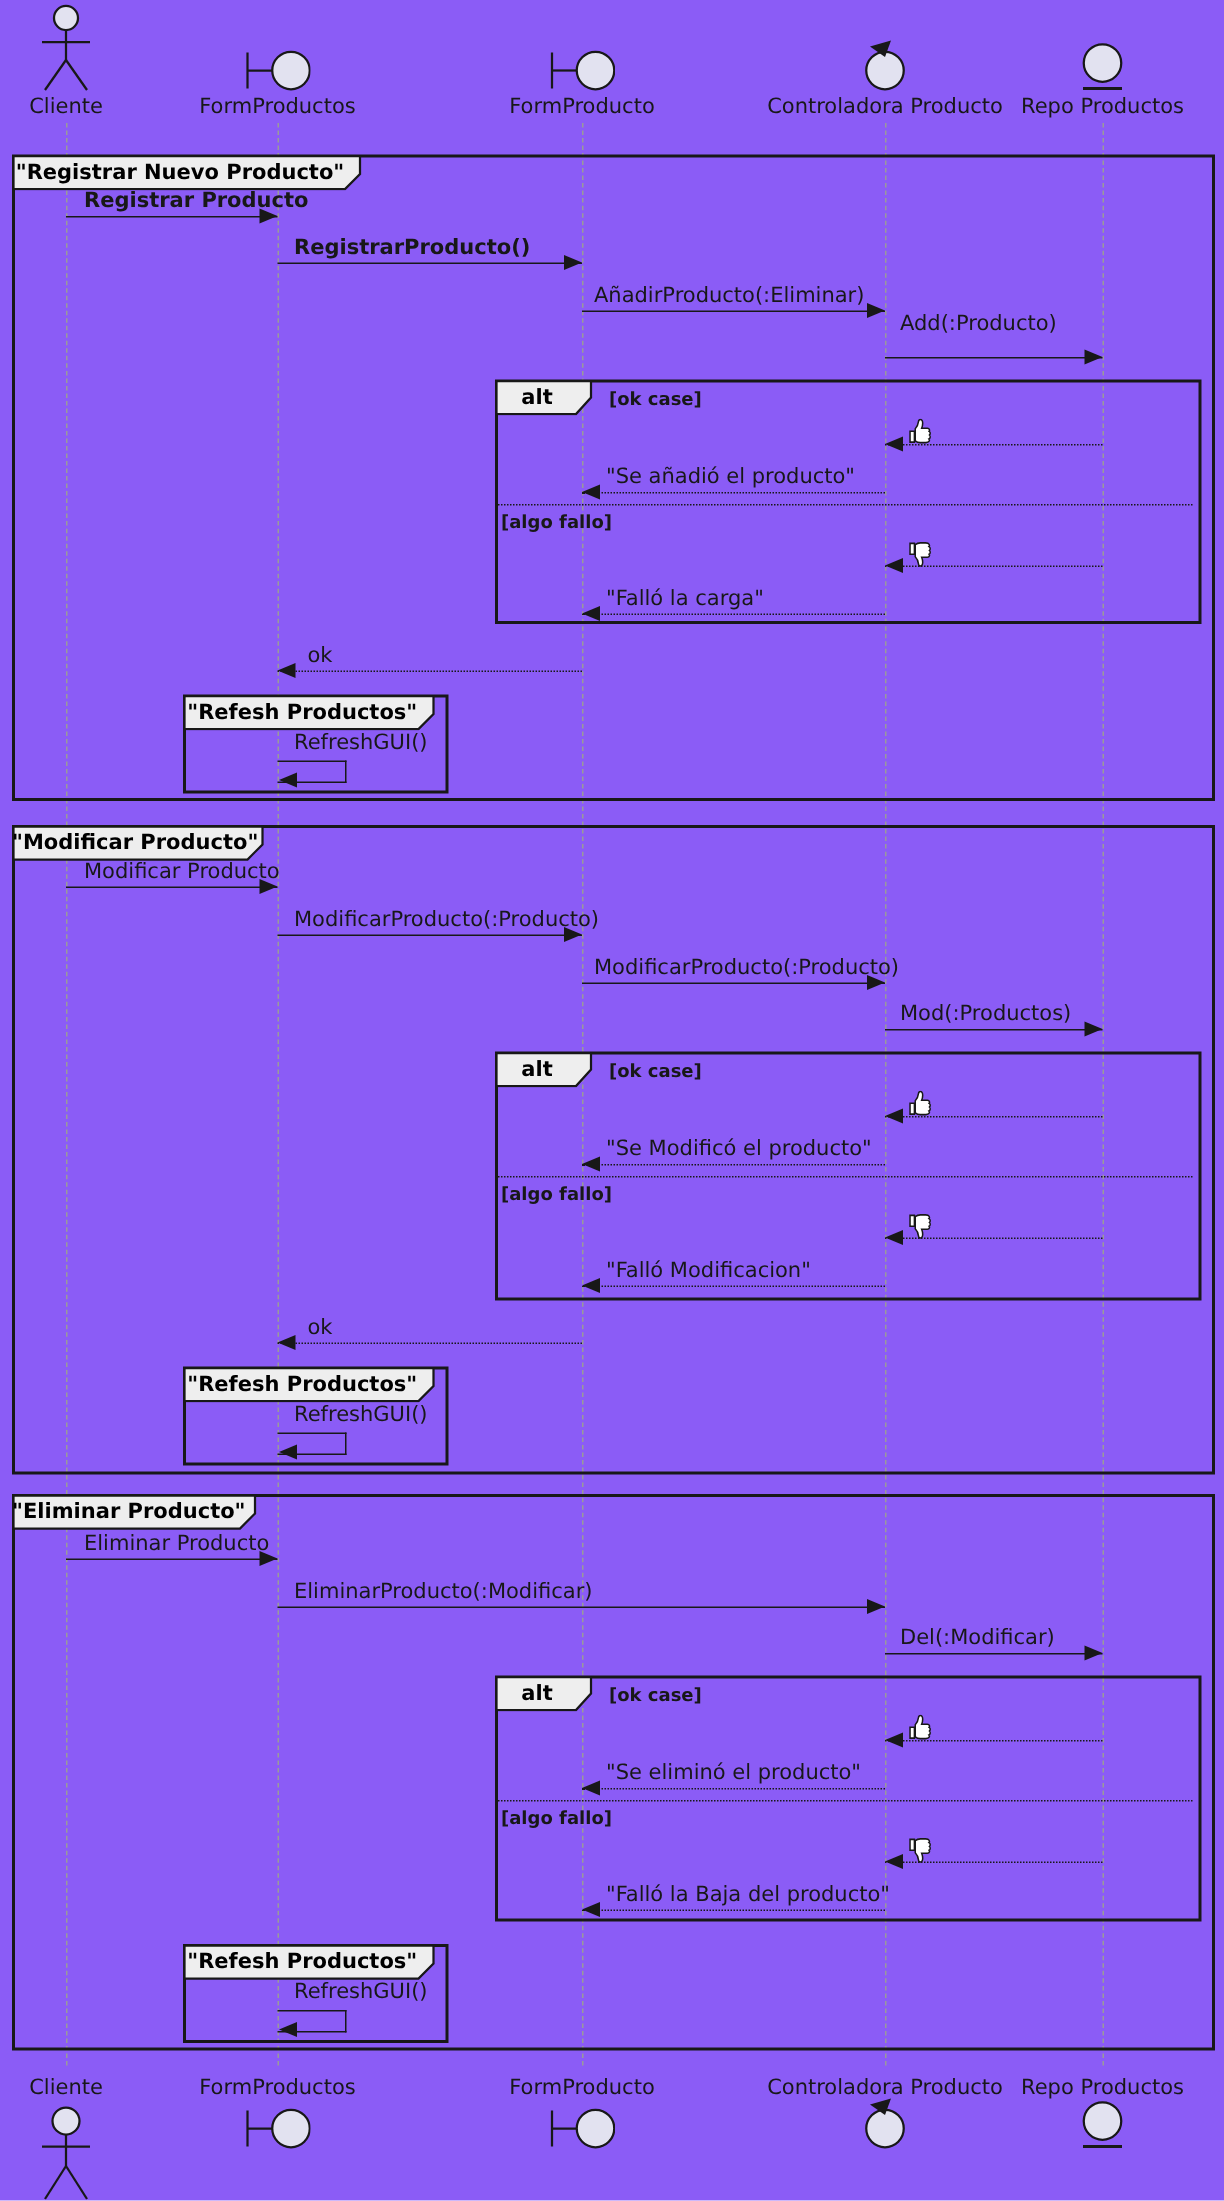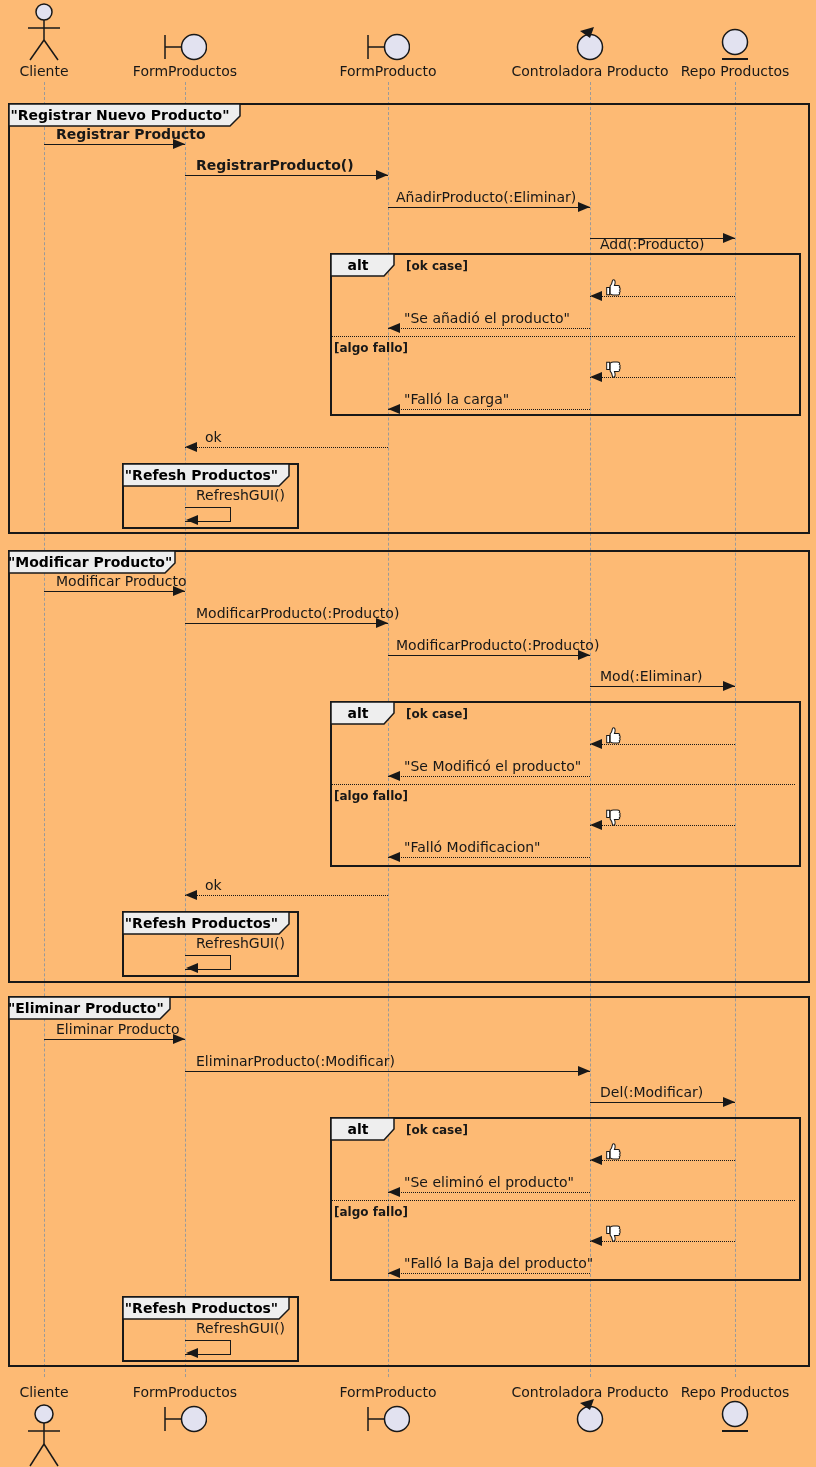--- a/index.html
+++ b/index.html
@@ -1,16 +1,16 @@
 <!DOCTYPE html>
 <html><head>
 <meta charset="utf-8">
 <style>
   html,body{margin:0;padding:0;background:#fff;}
-  #canvas{position:relative;width:816px;height:1467px;background:#fdba74;overflow:hidden;
+  #canvas{position:relative;width:816px;height:1467px;background:#8b5cf6;overflow:hidden;
           font-family:"DejaVu Sans",sans-serif;color:#181818;}
   .lbl{position:absolute;font:14px/16px "DejaVu Sans",sans-serif;color:#181818;white-space:nowrap;}
   .bold{font-weight:bold;}
   .sm{font-size:12px;line-height:14px;}
   .ln{position:absolute;height:0;border-top:1px solid #181818;}
   .dt{border-top-style:dotted;}
   .ah-r{position:absolute;width:0;height:0;border:5px solid transparent;border-right:0;border-left:12px solid #181818;}
   .ah-l{position:absolute;width:0;height:0;border:5px solid transparent;border-left:0;border-right:12px solid #181818;}
   .life{position:absolute;top:82px;height:1295px;width:0;border-left:1px dashed #9a9a9a;}
   .frame{position:absolute;border:2px solid #181818;background:transparent;}
@@ -75,21 +75,21 @@
   <span class="ah-r" style="left:173px;top:139px;"></span>
 
   <div class="lbl" style="left:196px;top:157px;font-weight:bold;">RegistrarProducto()</div>
   <div class="ln" style="left:185px;top:175px;width:203px;"></div>
   <span class="ah-r" style="left:376px;top:170px;"></span>
 
   <div class="lbl" style="left:396px;top:189px;">AñadirProducto(:Eliminar)</div>
   <div class="ln" style="left:388px;top:207px;width:202px;"></div>
   <span class="ah-r" style="left:578px;top:202px;"></span>
 
-  <div class="lbl" style="left:600px;top:236px;">Add(:Producto)</div>
+  <div class="lbl" style="left:600px;top:208px;">Add(:Producto)</div>
   <div class="ln" style="left:590px;top:238px;width:145px;"></div>
   <span class="ah-r" style="left:723px;top:233px;"></span>
 
   <div class="frame" style="left:330px;top:253px;width:467px;height:159px;"></div>
   <svg class="tab" style="left:330px;top:253px;" width="66" height="24" viewBox="0 0 66 24">
     <path d="M1,1 H64 V12 L54,23 H1 Z" fill="#EEEEEE" stroke="#181818" stroke-width="1.5"></path>
   </svg>
   <div class="tabtxt" style="left:330px;top:254px;width:56px;">alt</div>
   <div class="lbl bold sm" style="left:406px;top:259px;">[ok case]</div>
 
@@ -142,21 +142,21 @@
   <span class="ah-r" style="left:173px;top:586px;"></span>
 
   <div class="lbl" style="left:196px;top:605px;">ModificarProducto(:Producto)</div>
   <div class="ln" style="left:185px;top:623px;width:203px;"></div>
   <span class="ah-r" style="left:376px;top:618px;"></span>
 
   <div class="lbl" style="left:396px;top:637px;">ModificarProducto(:Producto)</div>
   <div class="ln" style="left:388px;top:655px;width:202px;"></div>
   <span class="ah-r" style="left:578px;top:650px;"></span>
 
-  <div class="lbl" style="left:600px;top:668px;">Mod(:Eliminar)</div>
+  <div class="lbl" style="left:600px;top:668px;">Mod(:Productos)</div>
   <div class="ln" style="left:590px;top:686px;width:145px;"></div>
   <span class="ah-r" style="left:723px;top:681px;"></span>
 
   <div class="frame" style="left:330px;top:701px;width:467px;height:162px;"></div>
   <svg class="tab" style="left:330px;top:701px;" width="66" height="24" viewBox="0 0 66 24">
     <path d="M1,1 H64 V12 L54,23 H1 Z" fill="#EEEEEE" stroke="#181818" stroke-width="1.5"></path>
   </svg>
   <div class="tabtxt" style="left:330px;top:702px;width:56px;">alt</div>
   <div class="lbl bold sm" style="left:406px;top:707px;">[ok case]</div>
 

